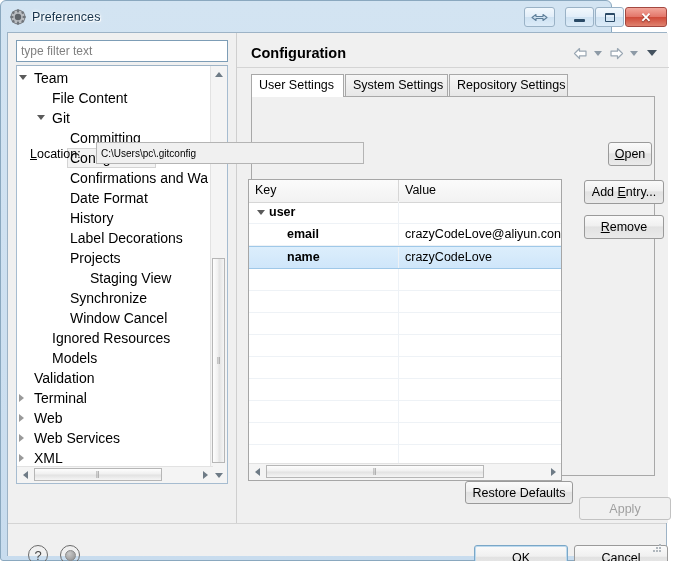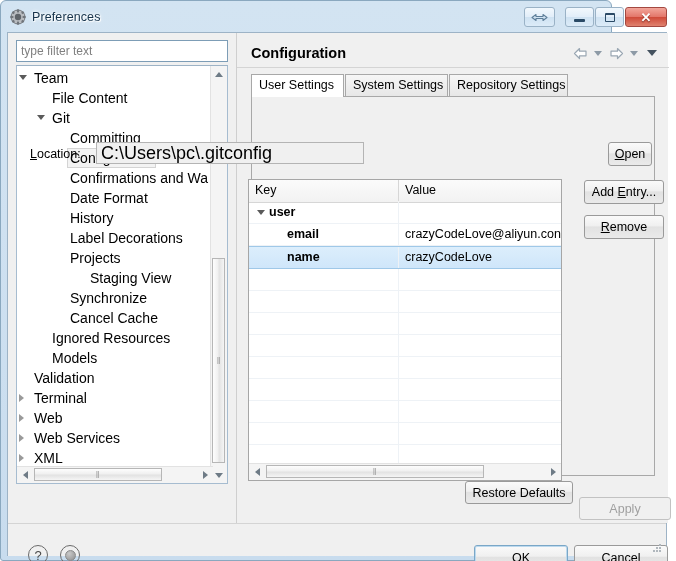--- a/index.html
+++ b/index.html
@@ -301,21 +301,21 @@
     font-size: 12.5px;
   }
   #loc-input {
     position: absolute;
     left: 88px; top: 109px;
     width: 268px; height: 22px;
     box-sizing: border-box;
     border: 1px solid #b4b4b4;
     background: #f0f0f0;
     font-family: "Liberation Sans", sans-serif;
-    font-size: 18px;
+    font-size: 10px;
     padding: 0 4px;
     color: #000000;
     outline: none;
   }
 
   
   .btn {
     box-sizing: border-box;
     border: 1px solid #9a9a9a;
     border-radius: 3px;
@@ -501,21 +501,21 @@
           <div class="tree-item"><div class="arrow expanded" style="left: 20px;"></div><span class="lbl" style="margin-left: 32px;">Git</span></div>
           <div class="tree-item"><span class="lbl" style="margin-left: 50px;">Committing</span></div>
           <div class="tree-item selected"><span class="lbl" style="margin-left: 50px;">Configuration</span></div>
           <div class="tree-item"><span class="lbl" style="margin-left: 50px;">Confirmations and Wa</span></div>
           <div class="tree-item"><span class="lbl" style="margin-left: 50px;">Date Format</span></div>
           <div class="tree-item"><span class="lbl" style="margin-left: 50px;">History</span></div>
           <div class="tree-item"><span class="lbl" style="margin-left: 50px;">Label Decorations</span></div>
           <div class="tree-item"><span class="lbl" style="margin-left: 50px;">Projects</span></div>
           <div class="tree-item"><span class="lbl" style="margin-left: 70px;">Staging View</span></div>
           <div class="tree-item"><span class="lbl" style="margin-left: 50px;">Synchronize</span></div>
-          <div class="tree-item"><span class="lbl" style="margin-left: 50px;">Cancel Cache</span></div>
+          <div class="tree-item"><span class="lbl" style="margin-left: 50px;">Window Cancel</span></div>
           <div class="tree-item"><span class="lbl" style="margin-left: 32px;">Ignored Resources</span></div>
           <div class="tree-item"><span class="lbl" style="margin-left: 32px;">Models</span></div>
           <div class="tree-item"><span class="lbl" style="margin-left: 14px;">Validation</span></div>
           <div class="tree-item"><div class="arrow collapsed" style="left: 2px;"></div><span class="lbl" style="margin-left: 14px;">Terminal</span></div>
           <div class="tree-item"><div class="arrow collapsed" style="left: 2px;"></div><span class="lbl" style="margin-left: 14px;">Web</span></div>
           <div class="tree-item"><div class="arrow collapsed" style="left: 2px;"></div><span class="lbl" style="margin-left: 14px;">Web Services</span></div>
           <div class="tree-item"><div class="arrow collapsed" style="left: 2px;"></div><span class="lbl" style="margin-left: 14px;">XML</span></div>
         </div>
 
       <div class="sb-v" style="right:0; top:0; height:417px;">

